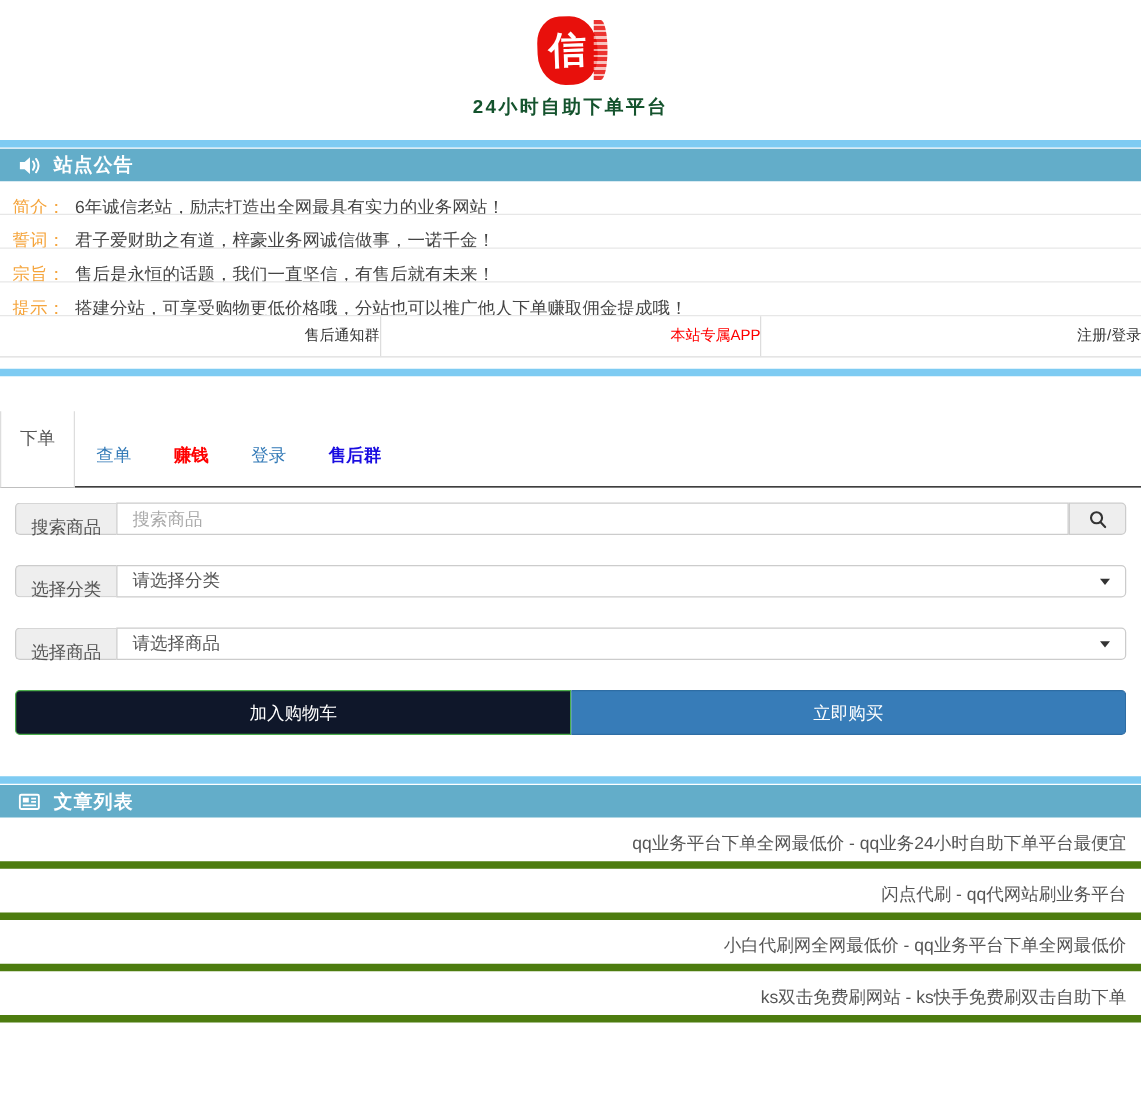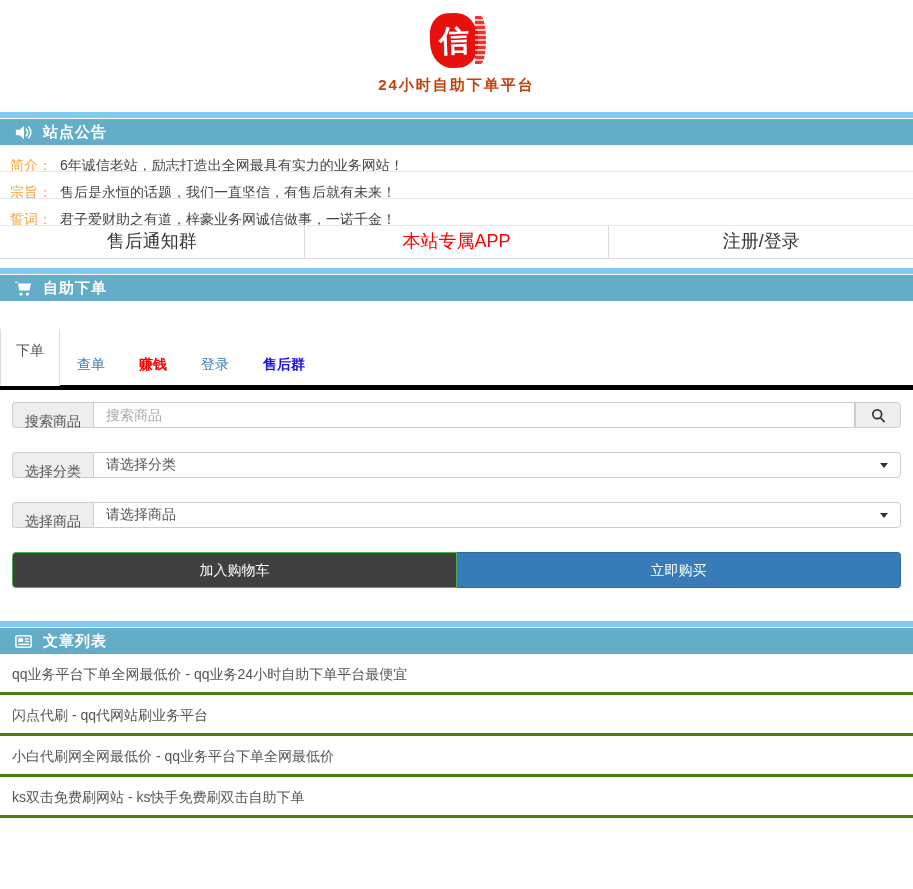--- a/index.html
+++ b/index.html
@@ -17,48 +17,48 @@
     background:#e8100c; border-radius:38% 46% 42% 46%;
     transform:rotate(-2deg);
     display:flex; align-items:center; justify-content:center;
   }
   .seal-char { color:#fff; font-size:30px; font-weight:bold; line-height:1; }
   .seal-texture {
     position:absolute; right:0; top:3px; width:11px; height:48px;
     background:repeating-linear-gradient(180deg,#e8100c 0 3px,#f8b7b2 3px 5px);
     border-radius:0 55% 55% 0; opacity:.85;
   }
-  .site-title { margin-top:7px; font-size:15px; font-weight:bold; letter-spacing:2px; color:#c2410c; }
+  .site-title { margin-top:7px; font-size:15px; font-weight:bold; letter-spacing:2px; color:#14532d; }
 
   
   .panel-strip { height:6px; background:#7ecbf2; margin-bottom:1px; }
   .panel-bar {
     height:26px; background:#63adc9; color:#fff;
     display:flex; align-items:center; padding:0 13px;
     font-size:15px; font-weight:bold; letter-spacing:1px;
   }
   .bar-icon { display:inline-flex; width:20px; height:20px; margin-right:10px; align-items:center; justify-content:center; }
   .bar-icon svg { width:19px; height:19px; }
 
   
   .notice-list { list-style:none; }
   .notice-item { height:27px; line-height:40px; border-bottom:1px solid #e7e7e7; padding:0 10px; font-size:14px; white-space:nowrap; overflow:hidden; }
   .notice-label { color:#f5a43b; margin-right:8px; }
   .notice-text { color:#454545; }
   .link-row { display:flex; border-bottom:1px solid #ddd; }
   .link-cell {
-    flex:1; text-align:center; height:32px; line-height:31px;
-    border-right:1px solid #ddd; font-size:18px; color:#333; cursor:pointer; text-decoration:none;
+    flex:1; text-align:right; height:32px; line-height:31px;
+    border-right:1px solid #ddd; font-size:12px; color:#333; cursor:pointer; text-decoration:none;
   }
   .link-cell:last-child { border-right:none; }
   .link-red { color:#ff0000; }
 
   
   .order-section { margin-top:9px; }
-  .tabs { display:flex; border-bottom:5px solid #000000; height:61px;margin-top:28px; }
+  .tabs { display:flex; border-bottom:1px solid #000000; height:61px;margin-top:28px; }
   .tab { padding:14px 17px; line-height:43px; font-size:14px; cursor:pointer; color:#337ab7; }
   .tab.active {
     color:#555; background:#fff; margin-bottom:-1px;
     border-left:1px solid #ddd; border-right:1px solid #ddd;
     padding:0 15px;
   }
   .tab.c-red { color:#ff0000; font-weight:bold; }
   .tab.c-deep { color:#1a0de0; font-weight:bold;text-align:right; }
 
   .form-area { padding:12px 12px 0; }
@@ -80,29 +80,29 @@
   .btn-addon { border-left:1px solid #ccc; }
   .fake-select {
     flex:1; border:1px solid #ccc; background:#fff; cursor:pointer;
     display:flex; align-items:center; justify-content:space-between;
     padding:0 12px; color:#555; font-size:14px; border-radius:0 4px 4px 0; min-width:0;
   }
   .caret { width:0; height:0; border-left:4px solid transparent; border-right:4px solid transparent; border-top:5px solid #333; }
 
   .action-row { display:flex; margin:16px 12px 0; }
   .btn { flex:1; height:36px; line-height:34px; text-align:center; color:#fff; font-size:14px; cursor:pointer; }
-  .btn-cart { background:#404040; border:1px solid #4cae4c; border-radius:4px 0 0 4px; }
+  .btn-cart { background:#0f172a; border:1px solid #4cae4c; border-radius:4px 0 0 4px; }
   .btn-buy  { background:#377cb8; border:1px solid #2e6da4; border-left:none; border-radius:0 4px 4px 0; }
 
   
   .articles-section { margin-top:33px; }
   .article-list { list-style:none; }
   .article-item {
-    height:41px; line-height:40px; border-bottom:3px solid #4d7c0f;
-    padding:0 12px; font-size:14px; color:#555; cursor:pointer; white-space:nowrap; overflow:hidden;
+    height:41px; line-height:40px; border-bottom:6px solid #4d7c0f;
+    padding:0 12px; font-size:14px; color:#555; cursor:pointer; white-space:nowrap; overflow:hidden;text-align:right;
   }
 </style>
 </head>
 <body>
 
 <div>
 
   <header class="site-header">
     <div class="seal-wrap">
       <div class="seal">
@@ -123,45 +123,38 @@
             <path d="M15.6 4.4 q4.2 5.6 0 11.2" stroke="#fff" stroke-width="1.7" fill="none" stroke-linecap="round"></path>
           </svg>
       </span>
       <span>站点公告</span>
     </div>
     <ul class="notice-list">
       <li class="notice-item">
         <span class="notice-label">简介：</span><span class="notice-text">6年诚信老站，励志打造出全网最具有实力的业务网站！</span>
       </li>
       <li class="notice-item">
+        <span class="notice-label">誓词：</span><span class="notice-text">君子爱财助之有道，梓豪业务网诚信做事，一诺千金！</span>
+      </li>
+      <li class="notice-item">
         <span class="notice-label">宗旨：</span><span class="notice-text">售后是永恒的话题，我们一直坚信，有售后就有未来！</span>
       </li>
       <li class="notice-item">
-        <span class="notice-label">誓词：</span><span class="notice-text">君子爱财助之有道，梓豪业务网诚信做事，一诺千金！</span>
+        <span class="notice-label">提示：</span><span class="notice-text">搭建分站，可享受购物更低价格哦，分站也可以推广他人下单赚取佣金提成哦！</span>
       </li>
     </ul>
     <div class="link-row">
       <a class="link-cell">售后通知群</a>
       <a class="link-cell link-red">本站专属APP</a>
       <a class="link-cell">注册/登录</a>
     </div>
   </section>
 
   <section class="order-section">
     <div class="panel-strip"></div>
-    <div class="panel-bar">
-      <span class="bar-icon">
-        <svg viewBox="0 0 20 20">
-            <path d="M1 3h2.6l.5 1.8h14l-2 7.4H5.6L4 4.6 3.4 4H1z" fill="#fff"></path>
-            <circle cx="7.3" cy="15.8" r="1.7" fill="#fff"></circle>
-            <circle cx="14.2" cy="15.8" r="1.7" fill="#fff"></circle>
-          </svg>
-      </span>
-      <span>自助下单</span>
-    </div>
 
     <div class="tabs">
       <div class="tab active">下单</div>
       <div class="tab">查单</div>
       <div class="tab c-red">赚钱</div>
       <div class="tab">登录</div>
       <div class="tab c-deep">售后群</div>
     </div>
 
     <div class="form-area">

